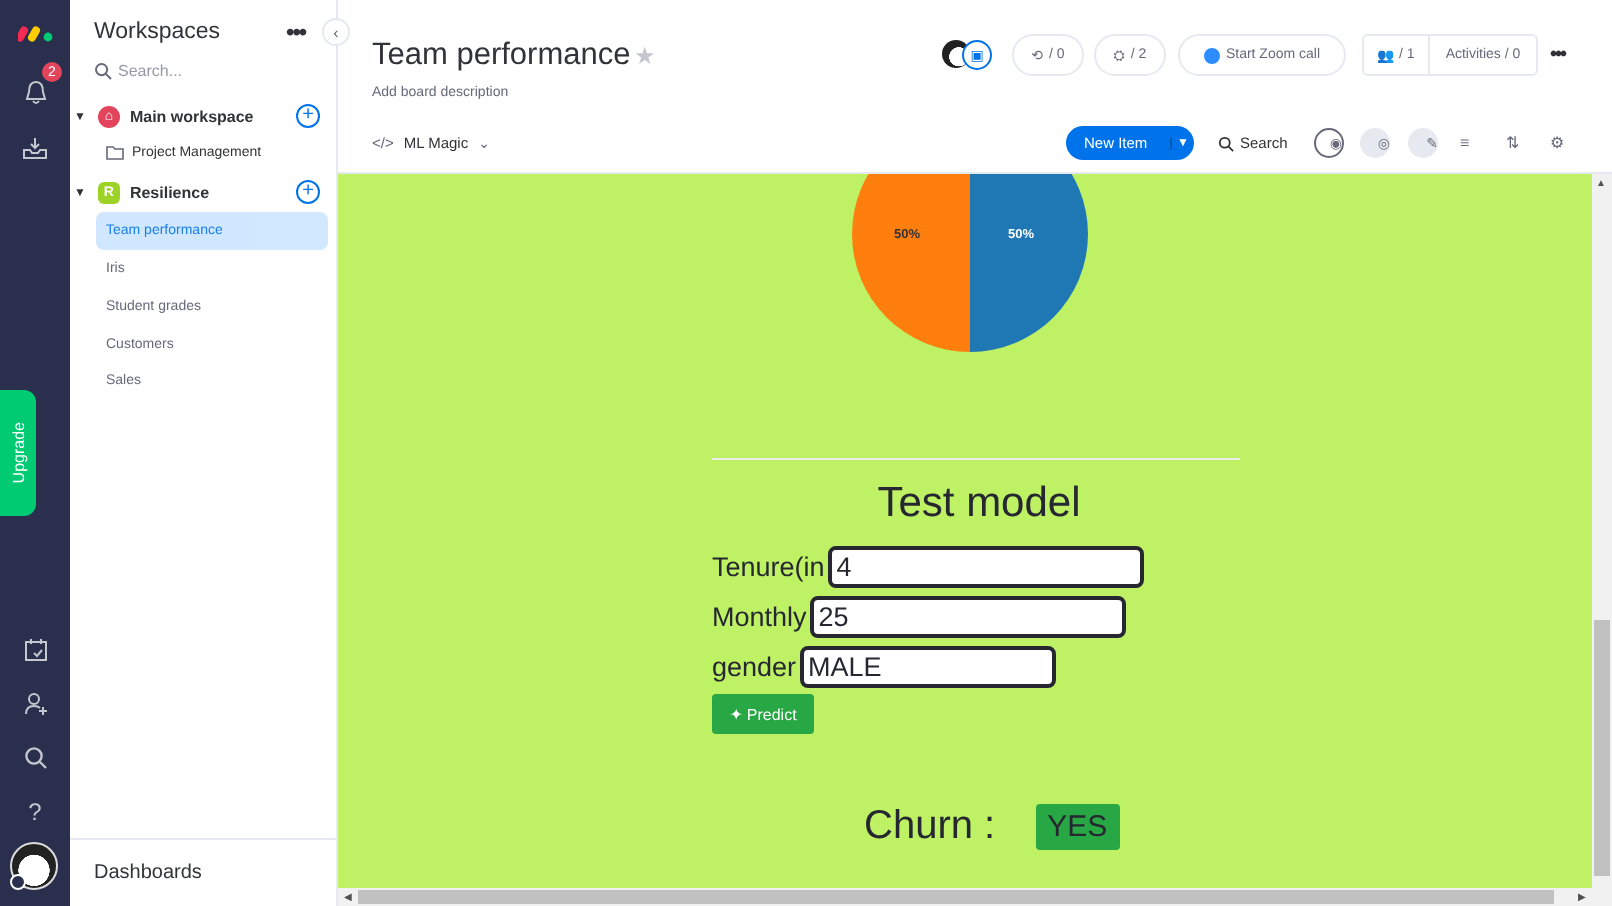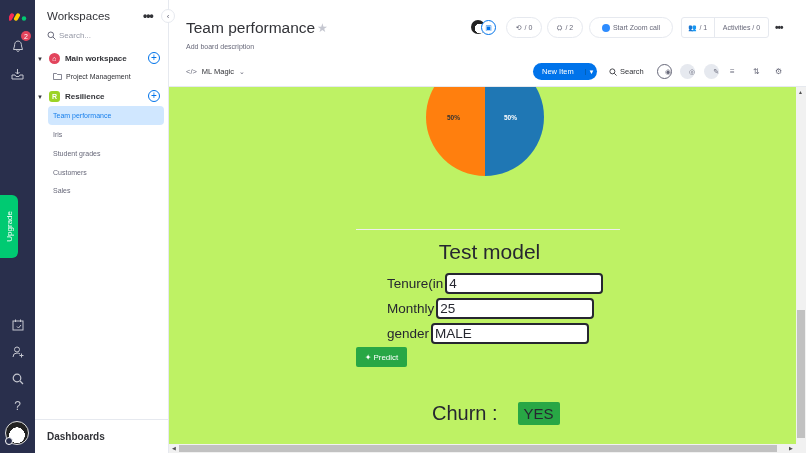--- a/index.html
+++ b/index.html
@@ -23,21 +23,21 @@
   .collapse { position: absolute; left: 161px; top: 9px; width: 14px; height: 14px; border-radius: 50%; background: #fff; border: 1px solid #e6e9ef; font-size: 8px; color: #676879; display:flex; align-items:center; justify-content:center; z-index: 5; }
   .search { position: absolute; left: 12px; top: 31px; font-size: 8px; color: #9699a6; display:flex; align-items:center; gap:3px; }
   .ws-row { position: absolute; left: 2px; display:flex; align-items:center; font-size: 8px; font-weight: bold; color: #323338; text-align: right; }
   .ws-row .caret { font-size: 6px; margin-right: 6px; color:#323338; }
   .ws-icon { width: 11px; height: 11px; border-radius: 3px; color:#fff; font-size: 7px; display:flex; align-items:center; justify-content:center; margin-right: 5px; }
   .plus { position: absolute; left: 113px; width: 12px; height: 12px; border: 1px solid #0073ea; border-radius: 50%; color: #0073ea; font-size: 10px; line-height: 10px; text-align: center; }
   .sub { position: absolute; left: 18px; font-size: 7px; color: #323338; display:flex; align-items:center; gap:4px; }
   .board-item { position: absolute; left: 13px; width: 116px; height: 19px; padding-left: 5px; font-size: 7px; color: #676879; display:flex; align-items:center; border-radius: 4px; }
   .board-item.active { background: #cce5ff; color: #0073ea; opacity: .9; }
   .dash { position: absolute; left: 0; top: 419px; width: 134px; height: 34px; border-top: 1px solid #e6e9ef; }
-  .dash span { position: absolute; left: 12px; top: 11px; font-size: 10px; font-weight: bold; color: #323338; }
+  .dash span { position: absolute; left: 12px; top: 11px; font-size: 10px; font-weight: normal; color: #323338; }
 
   
   .header { position: absolute; left: 169px; top: 0; width: 637px; height: 87px; background: #fff; border-bottom: 1px solid #e6e9ef; }
   .title { position: absolute; left: 17px; top: 19px; font-size: 15.5px; color: #323338; }
   .star { position: absolute; left: 148px; top: 21px; color: #c5c7d0; font-size: 12px; }
   .desc { position: absolute; left: 17px; top: 43px; font-size: 7px; color: #676879; }
   .view { position: absolute; left: 17px; top: 67px; font-size: 7.5px; color: #323338; display:flex; gap:5px; align-items:center; }
   .pill { position: absolute; top: 17px; height: 21px; border: 1px solid #e6e9ef; border-radius: 11px; font-size: 7px; color: #676879; display:flex; align-items:center; justify-content:center; gap:3px; }
   .hdr-box { position: absolute; top: 17px; height: 21px; border: 1px solid #e6e9ef; border-radius: 3px; font-size: 7px; color:#676879; display:flex; align-items:center; }
   .new-item { position: absolute; left: 364px; top: 63px; width: 64px; height: 17px; background: #0073ea; color: #fff; border-radius: 9px; font-size: 7.5px; display:flex; align-items:center; }
@@ -47,21 +47,21 @@
   .tool.round { width: 15px; height: 15px; border-radius: 50%; top: 64px; }
   .tool.grey { background: #e6e9ef; }
 
   
   .content { position: absolute; left: 169px; top: 87px; width: 627px; height: 357px; background: #bef264; overflow: hidden; }
   .pie { position: absolute; left: 257px; top: -29px; width: 118px; height: 118px; border-radius: 50%; background: linear-gradient(to right, #ff7f0e 50%, #1f77b4 50%); }
   .pie .l { position: absolute; left: 21px; top: 56px; font-size: 6.5px; font-weight: bold; color: #333; }
   .pie .r { position: absolute; left: 78px; top: 56px; font-size: 6.5px; font-weight: bold; color: #fff; }
   .hr { position: absolute; left: 187px; top: 142px; width: 264px; height: 1px; background: #eee; }
   .tm { position: absolute; left: 187px; top: 153px; width: 267px; text-align: center; font-size: 21px; color: #262730; }
-  .frow { position: absolute; left: 187px; display:flex; align-items:center; font-size: 13.5px; color: #262730; margin-left: 31px; }
+  .frow { position: absolute; left: 187px; display:flex; align-items:center; font-size: 13.5px; color: #262730; }
   .frow input { height: 21px; border: 2px solid #262730; border-radius: 4px; font-family: "Liberation Sans", sans-serif; font-size: 13.5px; padding-left: 2px; margin-left: 2px; color: #262730; background:#fff; outline:none; }
   .predict { position: absolute; left: 187px; top: 260px; width: 51px; height: 20px; background: #28a745; color: #fff; border-radius: 2px; font-size: 8px; display:flex; align-items:center; justify-content:center; gap:2px; border:none; }
   .churn { position: absolute; left: 263px; top: 315px; font-size: 20px; color: #262730; display:flex; align-items:center; gap: 20px; }
   .yes { background: #28a745; color: #262730; font-size: 15px; padding: 3px 6px; border-radius: 2px; }
 
   
   .vscroll { position: absolute; left: 796px; top: 87px; width: 10px; height: 357px; background: #f1f1f1; }
   .vscroll .thumb { position: absolute; left: 1px; top: 223px; width: 8px; height: 128px; background: #c1c1c1; }
   .vscroll .up { position: absolute; left: 2px; top: 2px; font-size: 5px; color: #505050; }
   .hscroll { position: absolute; left: 169px; top: 444px; width: 637px; height: 9px; background: #f1f1f1; }
@@ -231,21 +231,21 @@
     <div class="frow" style="top:186px">
       <span>Tenure(in</span>
       <input style="width: 158px;" value="4">
     </div>
     <div class="frow" style="top:211px">
       <span>Monthly</span>
       <input style="width: 158px;" value="25">
     </div>
     <div class="frow" style="top:236px">
       <span>gender</span>
-      <input style="width: 158px;" value="MALE">
+      <input style="width: 128px;" value="MALE">
     </div>
 
     <button class="predict">
       <span>✦</span>
       <span>Predict</span>
     </button>
 
     <div class="churn">
       <span>Churn :</span>
       <span class="yes">YES</span>

